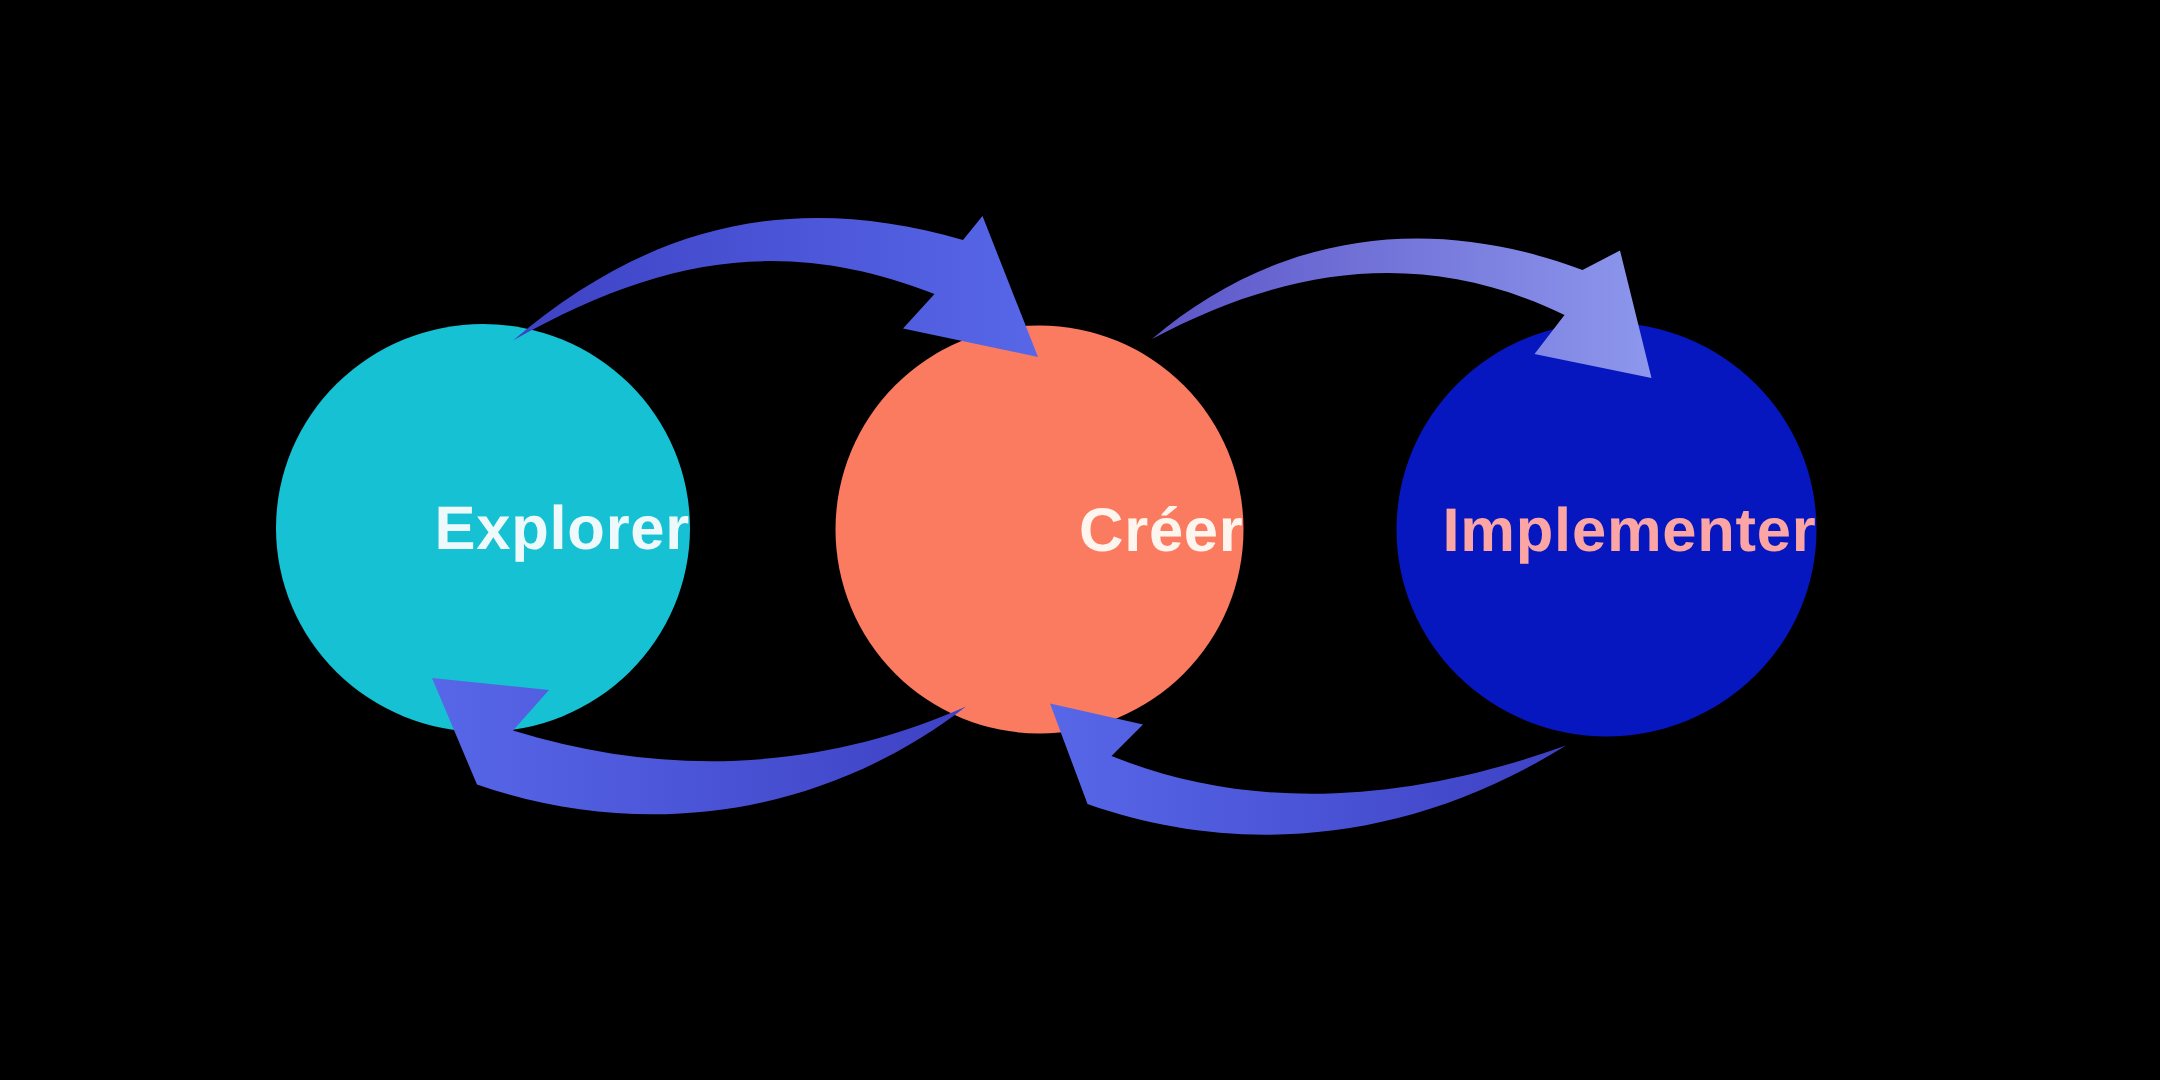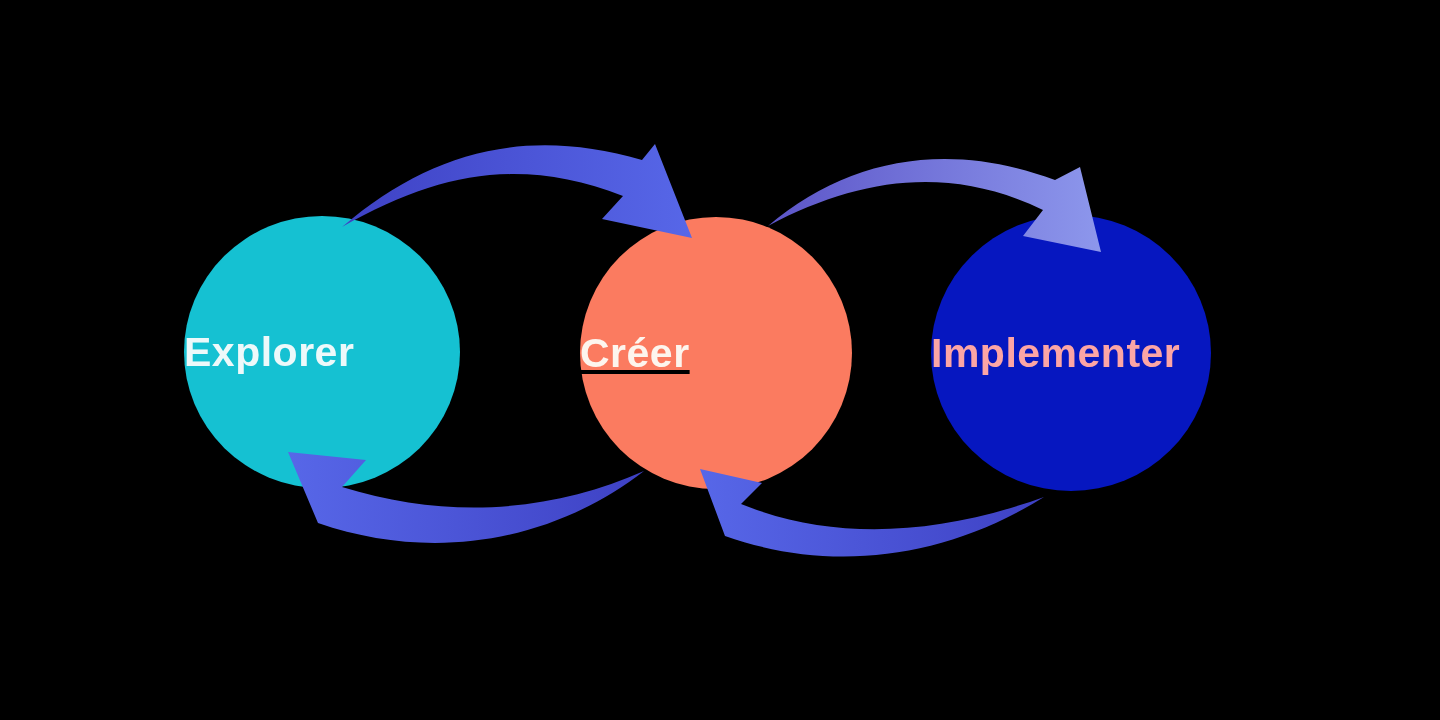--- a/index.html
+++ b/index.html
@@ -16,31 +16,31 @@
     width: 1440px; height: 720px;
     z-index: 2;
     pointer-events: none;
   }
   .stage {
     position: absolute;
     border-radius: 50%;
     z-index: 1;
     display: flex;
     align-items: center;
-    justify-content: flex-start;
+    justify-content: flex-end;
   }
   .stage-label {
     font-size: 41px;
     font-weight: 700;
     letter-spacing: 0.5px;
     white-space: nowrap;
     text-align: center;
   }
   .stage-explorer    { left: 184px; top: 216px; width: 276px; height: 272px; }
-  .stage-creer       { left: 580px; top: 217px; width: 272px; height: 272px; text-decoration: underline; }
+  .stage-creer       { left: 557px; top: 217px; width: 272px; height: 272px; }
   .stage-implementer { left: 931px; top: 215px; width: 280px; height: 276px; }
 </style>
 </head>
 <body>
 
 <div class="canvas" style="background-color: rgb(0, 0, 0);">
 
   <svg class="arrows-layer" viewBox="0 0 1440 720" width="1440" height="720">
     <defs>
       <linearGradient id="gradDarkLR" x1="0" y1="0" x2="1" y2="0">

